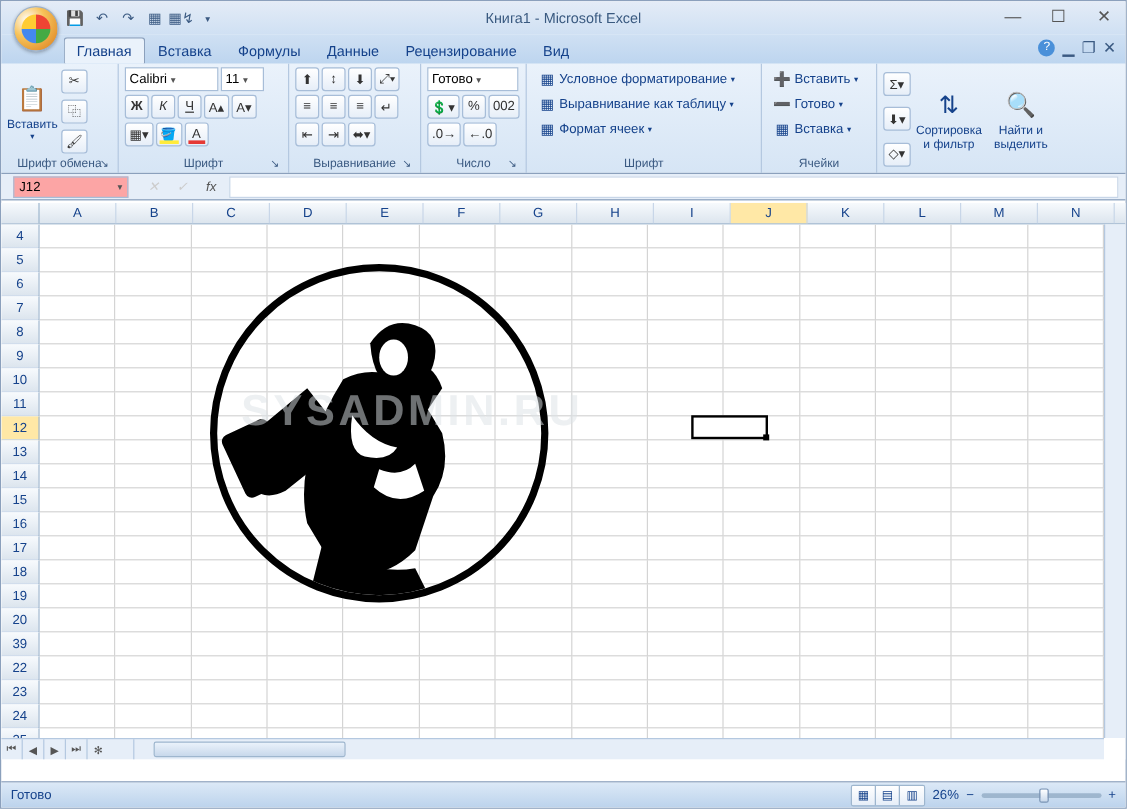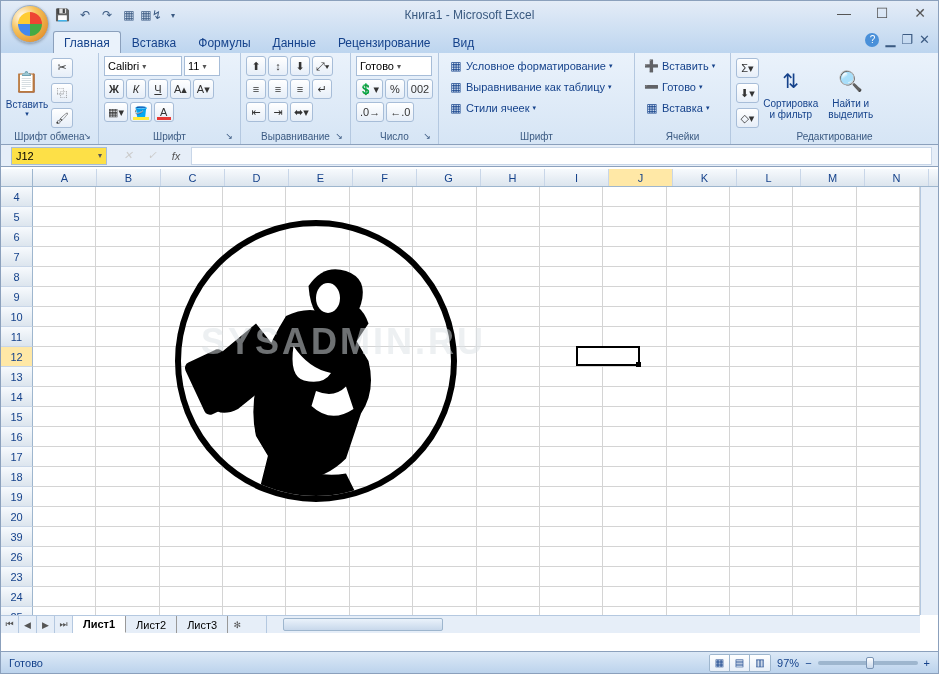--- a/index.html
+++ b/index.html
@@ -33,21 +33,21 @@
 .col { display: flex; flex-direction: column; gap: 2px; }
 .row { display: flex; gap: 2px; align-items: center; }
 .small-btn { min-width: 20px; height: 20px; border: 1px solid #a7bdd8; background: linear-gradient(#fff,#e6eef8); border-radius: 3px; display: flex; align-items: center; justify-content: center; font-size: 11px; color: #333; cursor: pointer; padding: 0 3px; }
 .combo { height: 20px; border: 1px solid #a7bdd8; background: #fff; font-size: 11px; padding: 0 3px; display: flex; align-items: center; position: relative; }
 .combo .arrow { margin-left: 3px; font-size: 8px; color: #555; }
 .long-btn { height: 20px; border: 1px solid transparent; border-radius: 3px; display: flex; align-items: center; gap: 3px; font-size: 11px; color: #15428b; cursor: pointer; padding: 0 4px; }
 .long-btn .ico { width: 14px; height: 14px; display: inline-flex; align-items: center; justify-content: center; font-size: 12px; }
 
 
 .formula-bar { height: 22px; background: #e6eef8; border-bottom: 1px solid #8ba0bc; display: flex; align-items: center; font-size: 11px; }
-.name-box { width: 96px; height: 18px; margin-left: 10px; background: #fde047; border: 1px solid #a7bdd8; display: flex; align-items: center; padding: 0 4px; }
+.name-box { width: 96px; height: 18px; margin-left: 10px; background: #fca5a5; border: 1px solid #a7bdd8; display: flex; align-items: center; padding: 0 4px; }
 .name-box .dd { margin-left: auto; font-size: 8px; color: #555; }
 .fx-area { display: flex; align-items: center; gap: 6px; margin-left: 12px; flex: 1; }
 .fx-btn { width: 18px; height: 18px; color: #555; font-style: italic; font-size: 11px; display: flex; align-items: center; justify-content: center; cursor: pointer; }
 .fx-input { flex: 1; height: 18px; background: #fff; border: 1px solid #c8d6e8; margin-right: 6px; }
 
 
 .grid-wrap { position: absolute; top: 168px; left: 0; right: 0; bottom: 40px; overflow: hidden; background: #fff; }
 .col-headers { height: 18px; display: flex; background: linear-gradient(#f7fafd,#dce5ee); border-bottom: 1px solid #9eb6ce; font-size: 11px; }
 .corner { width: 32px; border-right: 1px solid #9eb6ce; background: linear-gradient(#f7fafd,#dce5ee); }
 .ch { border-right: 1px solid #c8d6e8; display: flex; align-items: center; justify-content: center; color: #15428b; }
@@ -213,21 +213,21 @@
           <span>Условное форматирование</span>
           <span style="font-size:7px">▾</span>
         </div>
       <div class="long-btn">
           <span class="ico">▦</span>
           <span>Выравнивание как таблицу</span>
           <span style="font-size:7px">▾</span>
         </div>
       <div class="long-btn">
           <span class="ico">▦</span>
-          <span>Стили ячеек</span>
+          <span>Формат ячеек</span>
           <span style="font-size:7px">▾</span>
         </div>
     </div>
     <div class="group-label">Шрифт</div>
   </div>
 
   <div class="group" style="width:96px">
     <div class="group-body col" style="gap:1px">
       <div class="long-btn">
           <span class="ico">➕</span>
@@ -257,21 +257,20 @@
       </div>
       <div class="big-btn" style="width:58px">
         <div class="ico">⇅</div>
         <span style="text-align:center;line-height:1.1">Сортировка и фильтр</span>
       </div>
       <div class="big-btn" style="width:56px">
         <div class="ico">🔍</div>
         <span style="text-align:center;line-height:1.1">Найти и выделить</span>
       </div>
     </div>
-    <div class="group-label">Редактирование</div>
   </div>
 </div>
 
 <div class="formula-bar">
   <div class="name-box">
       <span>J12</span>
       <span class="dd">▾</span>
     </div>
   <div class="fx-area">
     <div class="fx-btn" style="color:#ccc">✕</div>
@@ -312,21 +311,21 @@
         <div class="rh sel">12</div>
         <div class="rh">13</div>
         <div class="rh">14</div>
         <div class="rh">15</div>
         <div class="rh">16</div>
         <div class="rh">17</div>
         <div class="rh">18</div>
         <div class="rh">19</div>
         <div class="rh">20</div>
         <div class="rh">39</div>
-        <div class="rh">26</div>
+        <div class="rh">22</div>
         <div class="rh">23</div>
         <div class="rh">24</div>
         <div class="rh">25</div>
       </div>
     <div class="cells" id="cells">
         <div class="cell-row">
           <div class="cell" style="width: 64px;"></div>
           <div class="cell" style="width: 64px;"></div>
           <div class="cell" style="width: 64px;"></div>
           <div class="cell" style="width: 64px;"></div>
@@ -681,25 +680,20 @@
     <div class="sel-cell" id="sel-cell" style="left: 575px; top: 159px; width: 64px; height: 20px;"></div>
   </div>
   <div class="vscroll"></div>
   <div class="hscroll">
     <div class="sheet-nav">
       <div class="nav-btn">⏮</div>
       <div class="nav-btn">◀</div>
       <div class="nav-btn">▶</div>
       <div class="nav-btn">⏭</div>
     </div>
-    <div class="sheet-tabs" id="sheet-tabs">
-        <div class="sheet-tab active">Лист1</div>
-        <div class="sheet-tab">Лист2</div>
-        <div class="sheet-tab">Лист3</div>
-      </div>
     <div class="nav-btn" style="border:none">✻</div>
     <div class="hscroll-track">
         <div class="hscroll-thumb"></div>
       </div>
   </div>
 </div>
 
 <svg class="embedded-img" viewBox="0 0 200 200">
   <circle cx="100" cy="100" r="92" fill="none" stroke="#000" stroke-width="4"></circle>
   <clipPath id="cc">
@@ -720,20 +714,20 @@
 <div class="watermark">SYSADMIN.RU</div>
 
 <div class="statusbar">
   <span>Готово</span>
   <div class="status-right">
     <div class="view-btns">
       <div class="view-btn">▦</div>
       <div class="view-btn">▤</div>
       <div class="view-btn">▥</div>
     </div>
-    <span>97%</span>
+    <span>26%</span>
     <span style="cursor:pointer">−</span>
     <div class="zoom-slider">
         <div class="zoom-thumb"></div>
       </div>
     <span style="cursor:pointer">+</span>
   </div>
 </div>
 
 </body></html>

